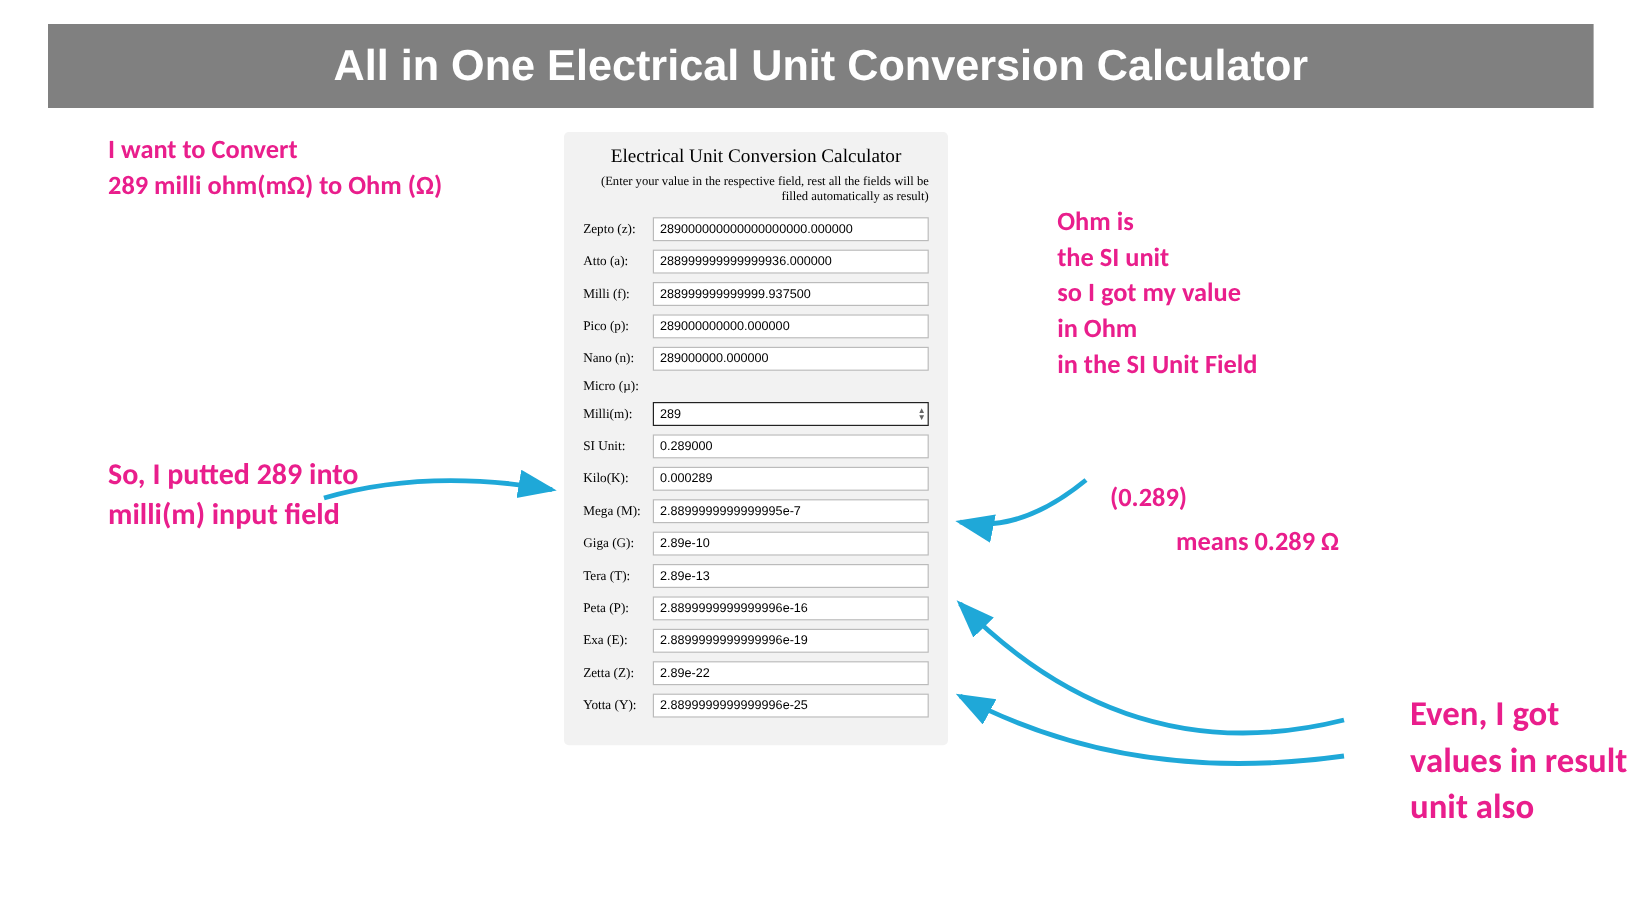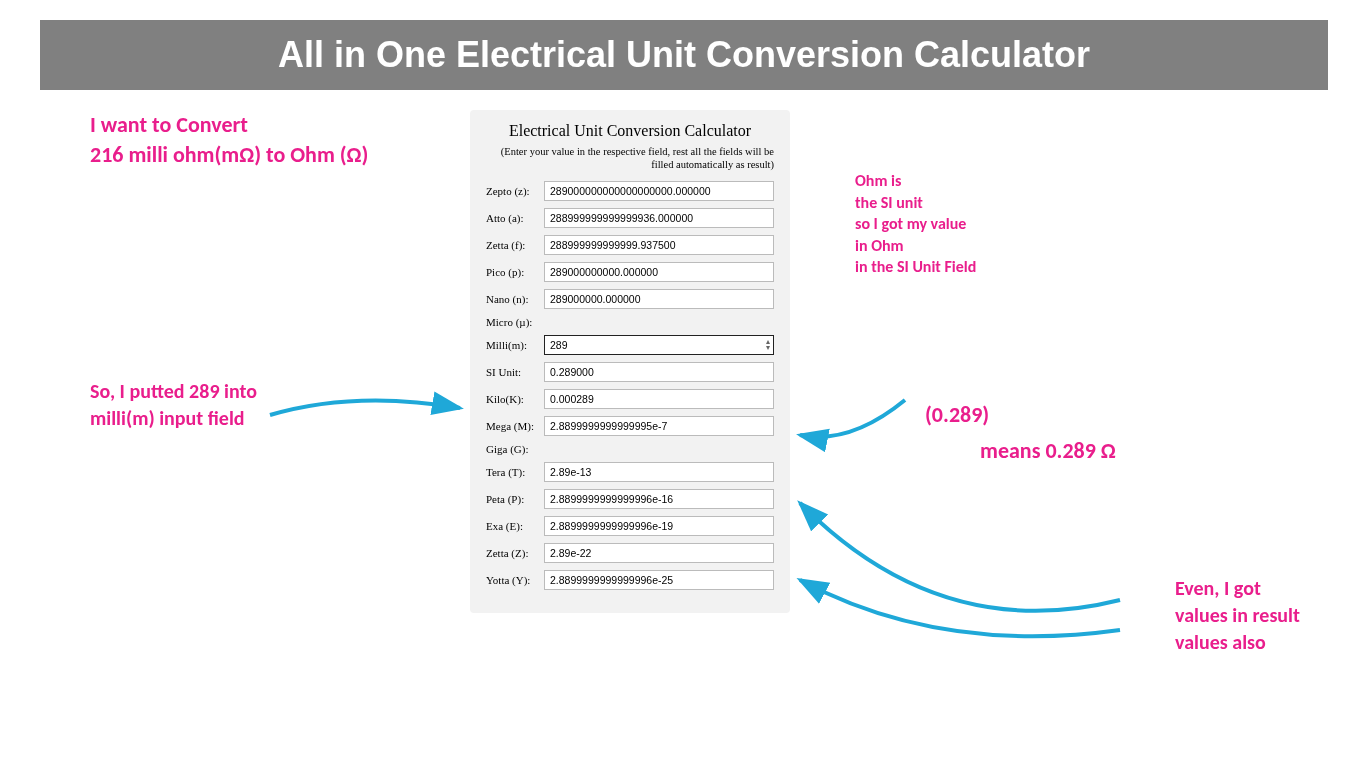--- a/index.html
+++ b/index.html
@@ -80,25 +80,25 @@
   .input-wrap { position: relative; flex: 1; display: flex; }
   .annotation {
     position: absolute;
     color: #e91e8c;
     font-family: "Calibri", Arial, sans-serif;
     font-weight: bold;
     line-height: 1.35;
     margin-left: 45px;
   }
   .anno-topleft { left: 45px; top: 110px; font-size: 22px; }
-  .anno-midleft { left: 45px; top: 378px; font-size: 20px; }
-  .anno-topright { left: 810px; top: 170px; font-size: 16px; }
+  .anno-midleft { left: 45px; top: 378px; font-size: 25px; }
+  .anno-topright { left: 836px; top: 170px; font-size: 22px; }
   .anno-right2 { left: 880px; top: 400px; font-size: 22px; }
   .anno-right3 { left: 935px; top: 436px; font-size: 22px; text-align: center; }
-  .anno-bottomright { left: 1130px; top: 575px; font-size: 20px; }
+  .anno-bottomright { left: 1130px; top: 575px; font-size: 29px; }
   svg.arrow { position: absolute; overflow: visible; }
 </style>
 </head>
 <body>
 
 <div class="header-bar">
   <span>All in One Electrical Unit Conversion Calculator</span>
 </div>
 
 <div class="calculator-panel">
@@ -107,21 +107,21 @@
 
   <div class="field-row">
     <span class="field-label">Zepto (z):</span>
     <input class="field-input" value="289000000000000000000.000000" style="">
   </div>
   <div class="field-row">
     <span class="field-label">Atto (a):</span>
     <input class="field-input" value="288999999999999936.000000" style="">
   </div>
   <div class="field-row">
-    <span class="field-label">Zetta (f):</span>
+    <span class="field-label">Milli (f):</span>
     <input class="field-input" value="288999999999999.937500" style="">
   </div>
   <div class="field-row">
     <span class="field-label">Pico (p):</span>
     <input class="field-input" value="289000000000.000000" style="">
   </div>
   <div class="field-row">
     <span class="field-label">Nano (n):</span>
     <input class="field-input" value="289000000.000000" style="">
   </div>
@@ -142,20 +142,21 @@
   <div class="field-row">
     <span class="field-label">Kilo(K):</span>
     <input class="field-input" value="0.000289" style="">
   </div>
   <div class="field-row">
     <span class="field-label">Mega (M):</span>
     <input class="field-input" value="2.8899999999999995e-7" style="">
   </div>
   <div class="field-row">
     <span class="field-label">Giga (G):</span>
+    <input class="field-input" value="2.89e-10" style="">
   </div>
   <div class="field-row">
     <span class="field-label">Tera (T):</span>
     <input class="field-input" value="2.89e-13" style="">
   </div>
   <div class="field-row">
     <span class="field-label">Peta (P):</span>
     <input class="field-input" value="2.8899999999999996e-16" style="">
   </div>
   <div class="field-row">
@@ -167,21 +168,21 @@
     <input class="field-input" value="2.89e-22" style="">
   </div>
   <div class="field-row">
     <span class="field-label">Yotta (Y):</span>
     <input class="field-input" value="2.8899999999999996e-25" style="">
   </div>
 </div>
 
 <div class="annotation anno-topleft">
   <span>I want to Convert</span><br>
-  <span>216 milli ohm(mΩ) to Ohm (Ω)</span>
+  <span>289 milli ohm(mΩ) to Ohm (Ω)</span>
 </div>
 
 <div class="annotation anno-midleft">
   <span>So, I putted 289 into</span><br>
   <span>milli(m) input field</span>
 </div>
 
 <div class="annotation anno-topright">
   <span>Ohm is</span><br>
   <span>the SI unit</span><br>
@@ -193,21 +194,21 @@
 <div class="annotation anno-right2">
   <span>(0.289)</span>
 </div>
 <div class="annotation anno-right3">
   <span>means 0.289 Ω</span>
 </div>
 
 <div class="annotation anno-bottomright">
   <span>Even, I got</span><br>
   <span>values in result</span><br>
-  <span>values also</span>
+  <span>unit also</span>
 </div>
 
 <svg class="arrow" style="left:265px; top:380px; width:210px; height:60px;">
   <defs>
     <marker id="ah1" markerWidth="10" markerHeight="10" refX="7" refY="3" orient="auto">
       <path d="M0,0 L8,3 L0,6 Z" fill="#1fa8d8"></path>
     </marker>
   </defs>
   <path d="M5 35 Q 90 10 195 28" stroke="#1fa8d8" stroke-width="4" fill="none" marker-end="url(#ah1)"></path>
 </svg>

